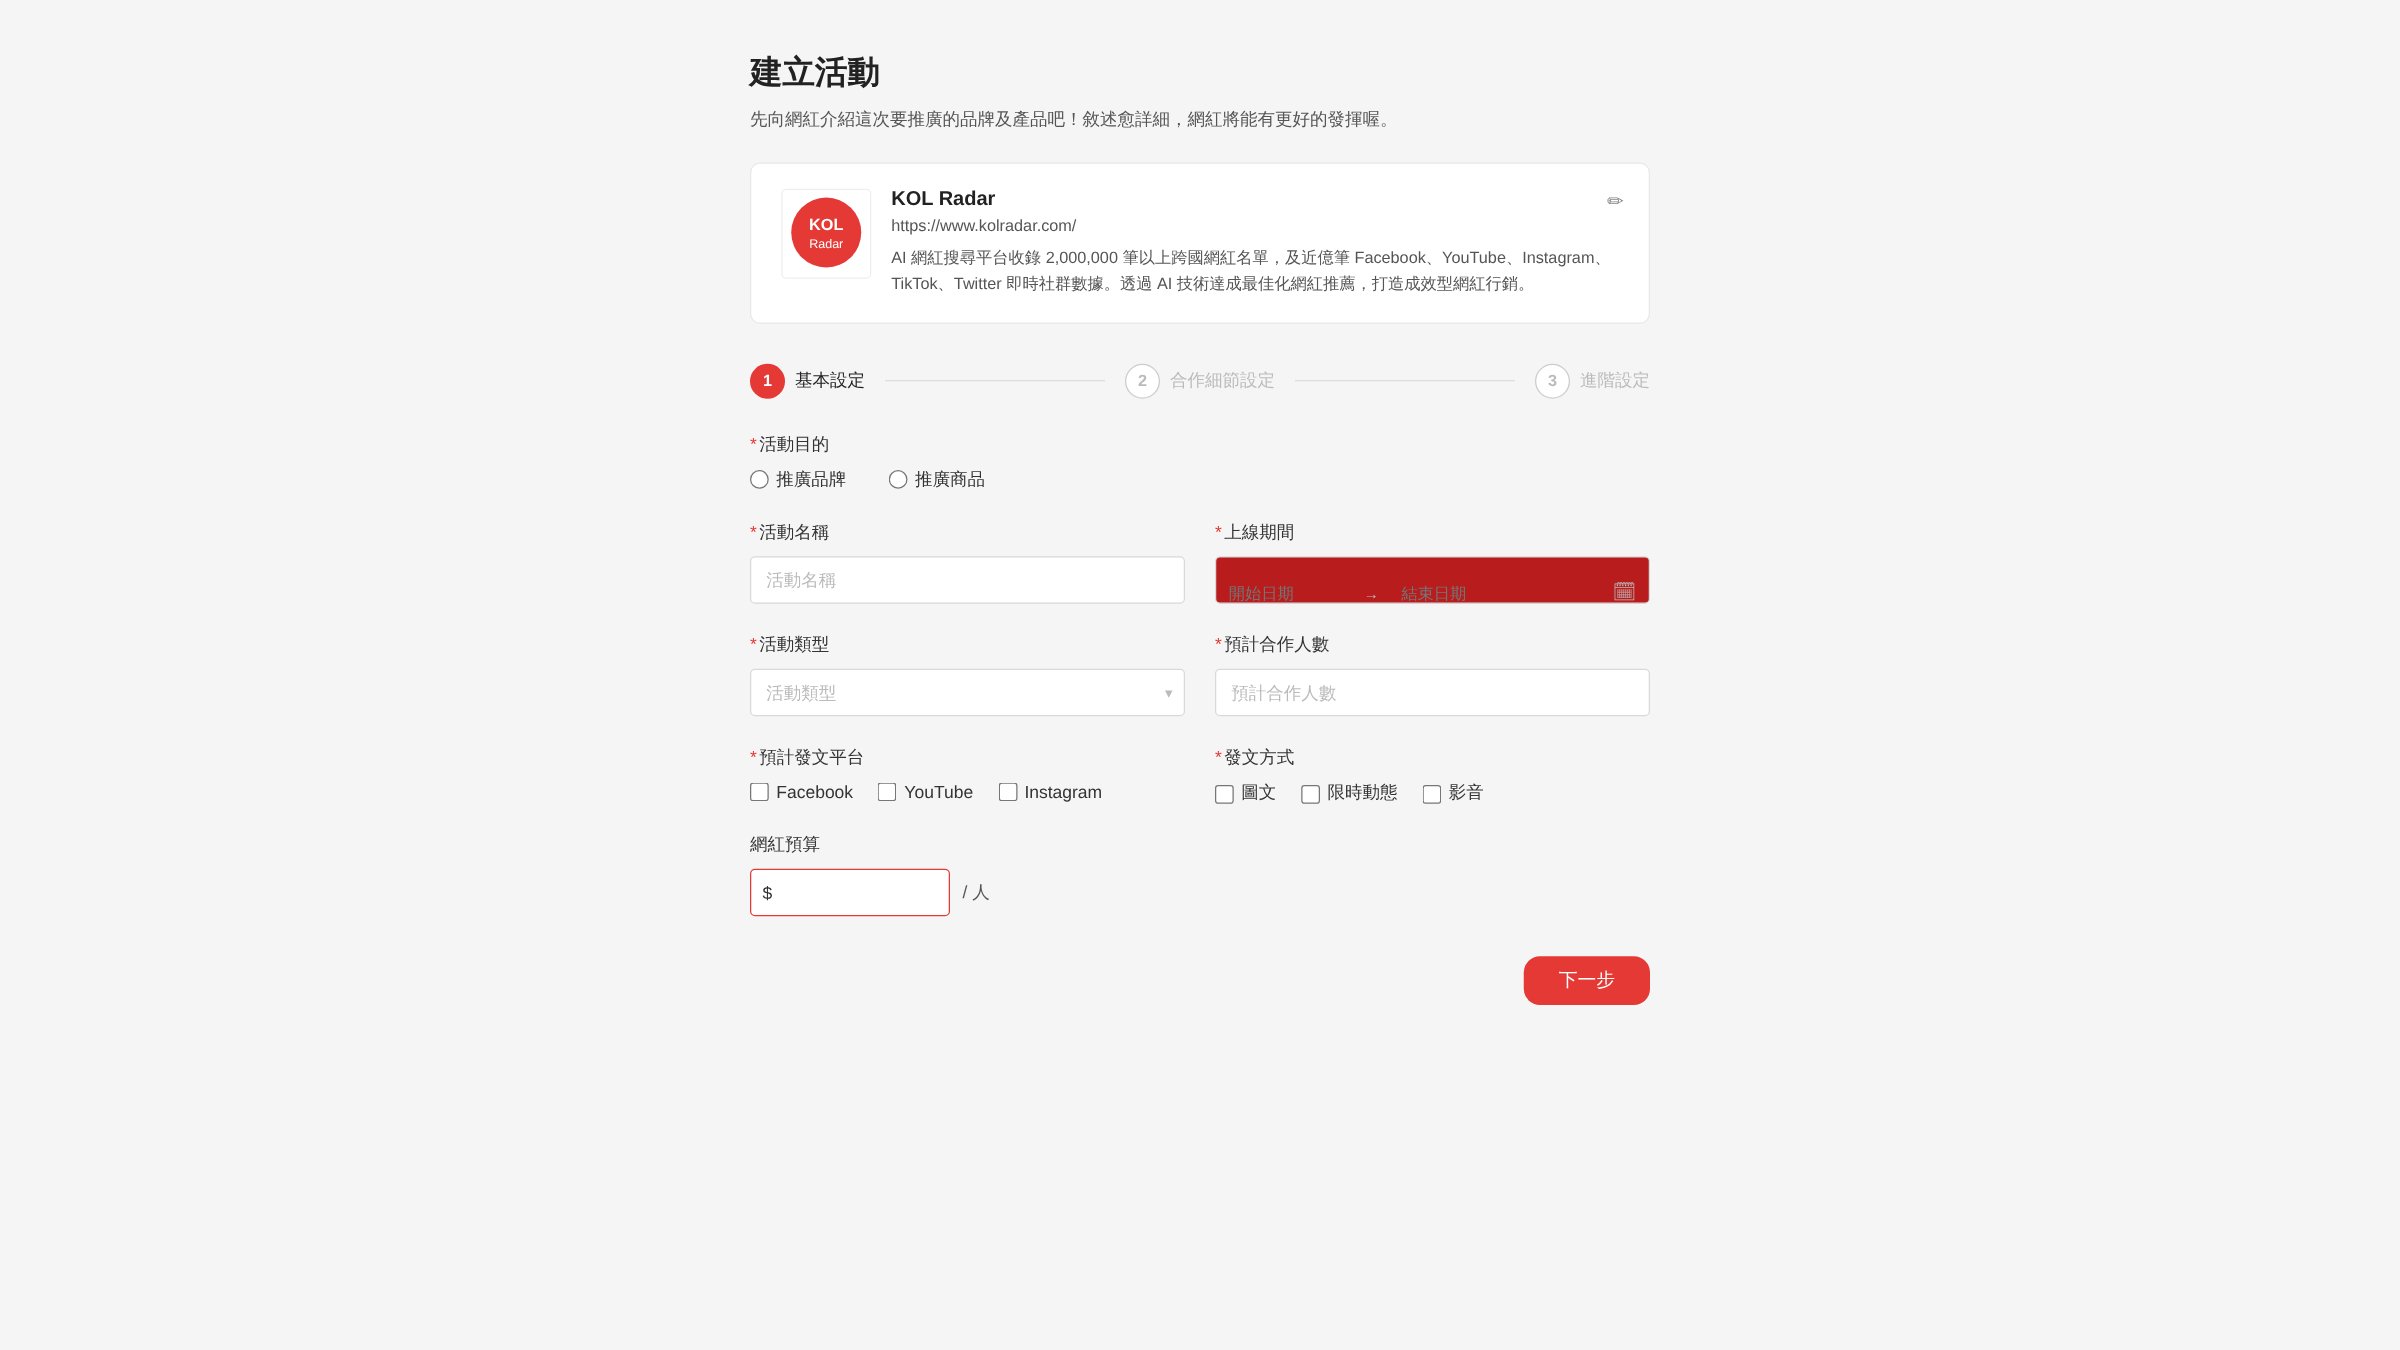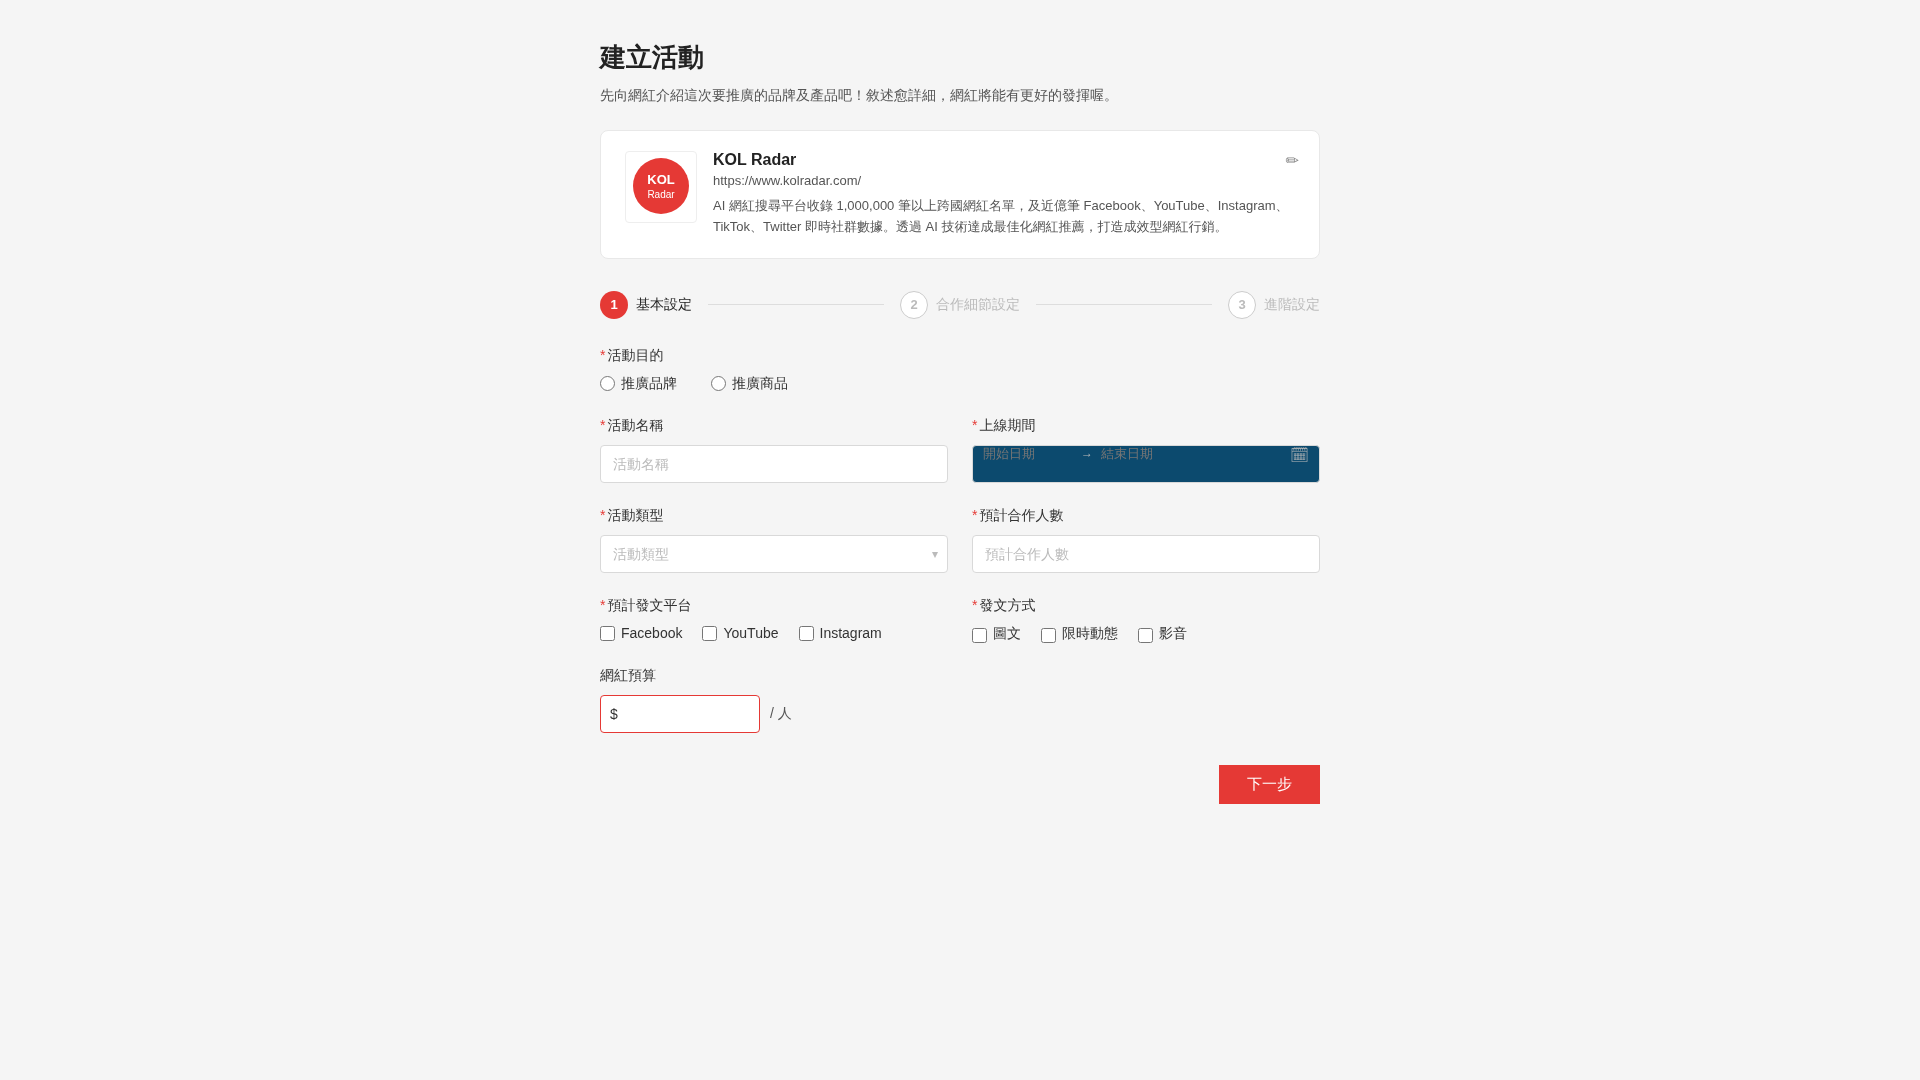--- a/index.html
+++ b/index.html
@@ -185,27 +185,27 @@
       font-size: 14px;
       color: #333;
       outline: none;
       background: #fff;
       height: 38px;
     }
     .text-input::placeholder { color: #bbb; }
     
     .date-range {
       display: flex;
-      align-items: flex-start;
+      align-items: flex-end;
       border: 1px solid #d9d9d9;
       border-radius: 4px;
-      background: #0c4a6e;
+      background: #b91c1c;
       height: 38px;
       padding: 0 10px;
-      gap: 8px;
+      gap: 18px;
     }
     .date-range input[type="text"] {
       border: none;
       outline: none;
       font-size: 13px;
       color: #bbb;
       background: transparent;
       width: 90px;
     }
     .date-arrow {
@@ -303,21 +303,21 @@
     
     .footer-row {
       display: flex;
       justify-content: flex-end;
       margin-top: 32px;
     }
     .next-btn {
       background: #e53935;
       color: #fff;
       border: none;
-      border-radius: 0;
+      border-radius: 13px;
       padding: 10px 28px;
       font-size: 15px;
       font-weight: 500;
       cursor: pointer;
     }
   </style>
 </head>
 <body>
 
 <div class="page-wrapper">
@@ -334,21 +334,21 @@
 
           <circle cx="34" cy="34" r="28" fill="#e53935"></circle>
 
           <text x="34" y="32" text-anchor="middle" fill="#fff" font-size="13" font-weight="bold" font-family="Arial, sans-serif">KOL</text>
           <text x="34" y="46" text-anchor="middle" fill="#fff" font-size="10" font-family="Arial, sans-serif">Radar</text>
         </svg>
       </div>
       <div class="brand-info">
         <div class="brand-name">KOL Radar</div>
         <div class="brand-url">https://www.kolradar.com/</div>
-        <div class="brand-desc">AI 網紅搜尋平台收錄 1,000,000 筆以上跨國網紅名單，及近億筆 Facebook、YouTube、Instagram、TikTok、Twitter 即時社群數據。透過 AI 技術達成最佳化網紅推薦，打造成效型網紅行銷。</div>
+        <div class="brand-desc">AI 網紅搜尋平台收錄 2,000,000 筆以上跨國網紅名單，及近億筆 Facebook、YouTube、Instagram、TikTok、Twitter 即時社群數據。透過 AI 技術達成最佳化網紅推薦，打造成效型網紅行銷。</div>
       </div>
       <button class="edit-icon-btn" title="Edit">
         <span>✏</span>
       </button>
     </div>
 
     <div class="steps-row">
       <div class="step-item">
         <div class="step-circle active">1</div>
         <span class="step-label active">基本設定</span>

